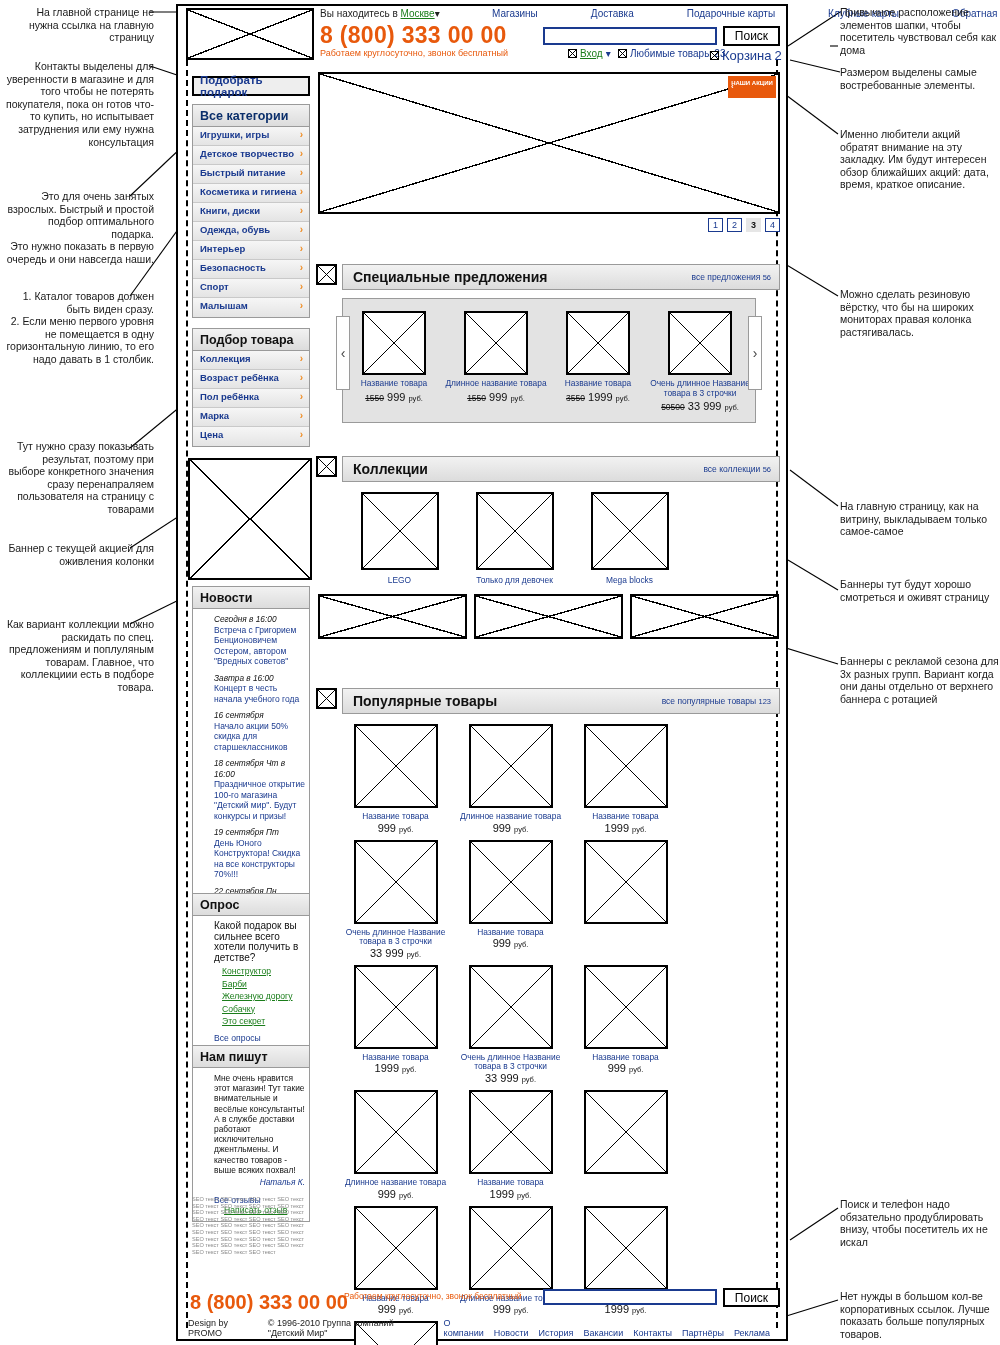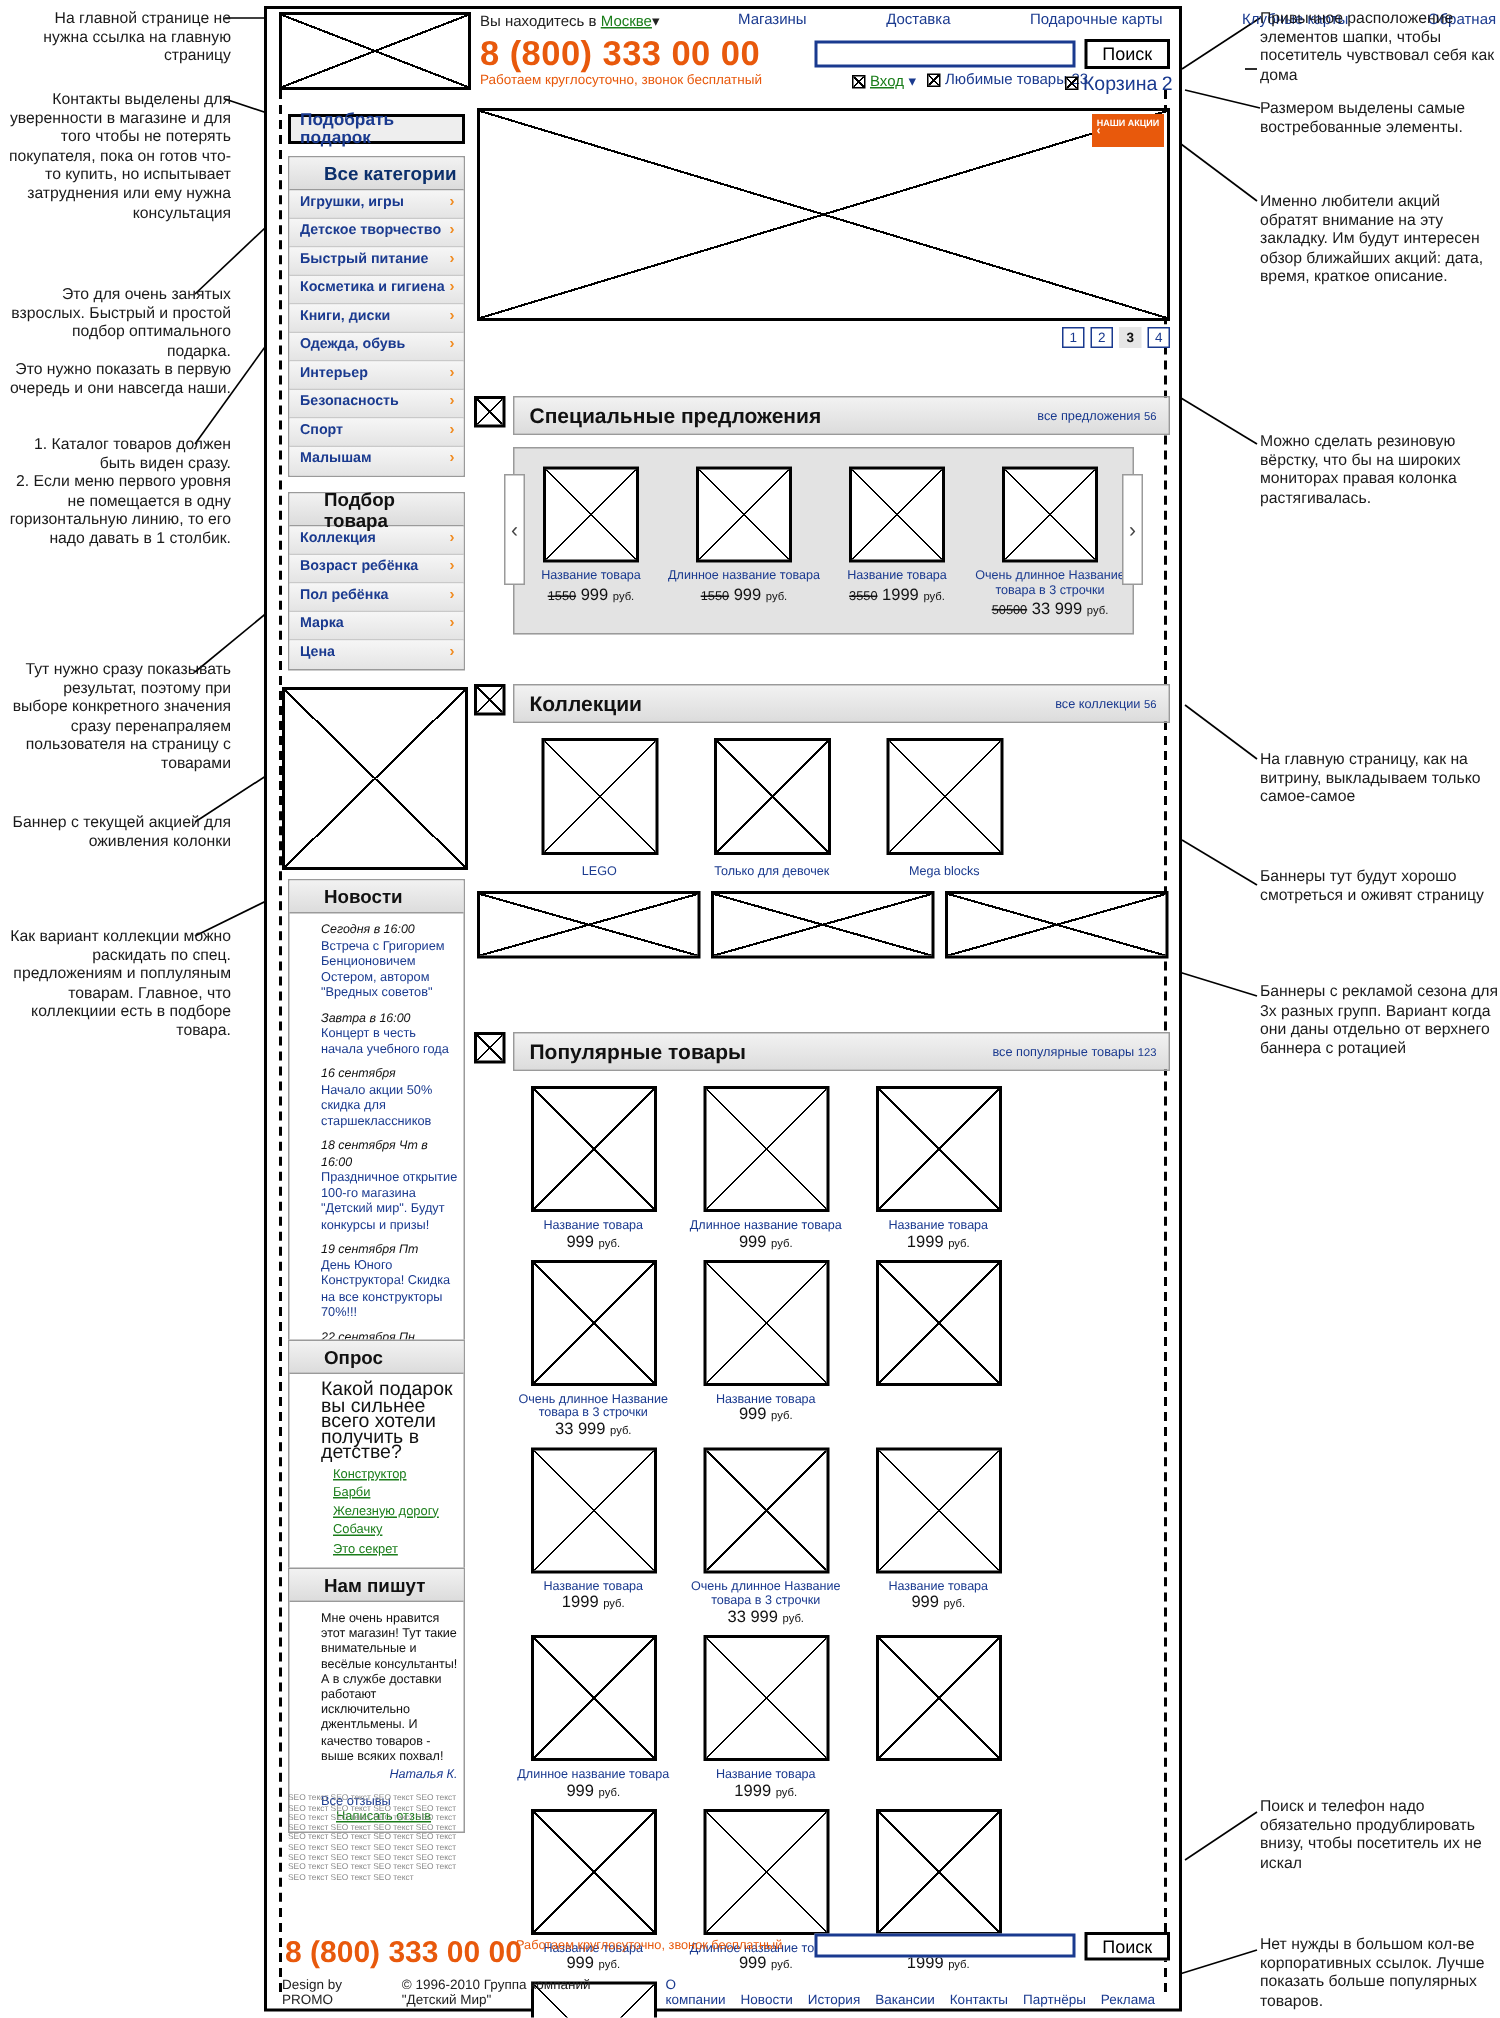--- a/index.html
+++ b/index.html
@@ -87,37 +87,37 @@
   .col-l { position:absolute; left:192px; width:120px; }
   .btn-gift {
     width:118px; height:20px; border:2px solid #000; background:#eee;
     color:#1a3a8f; font-size:11.5px; font-weight:bold;
     display:flex; align-items:center; padding-left:6px;
   }
   .blk { width:118px; border:1px solid #9a9a9a; background:#fff; }
   .blk-h {
     height:22px; background:linear-gradient(#f2f2f2,#dcdcdc);
     border-bottom:1px solid #9a9a9a;
-    display:flex; align-items:center; padding-left:23px;
+    display:flex; align-items:center; padding-left:7px;
     font-size:12.5px; font-weight:bold; color:#0b2f6b;
   }
   .blk-h.dark { color:#111; }
   .mrow {
     height:19px; border-bottom:1px solid #c9c9c9;
     background:linear-gradient(#f6f6f6,#e4e4e4);
     display:flex; align-items:flex-start; justify-content:space-between;
     padding:2px 6px 0 7px;
     font-size:9.5px; font-weight:bold; color:#1a3a8f;
   }
   .mrow:last-child { border-bottom:none; }
   .chev { color:#f08c22; font-weight:bold; font-size:10px; }
   .blk-body { padding:5px 4px 5px 5px; font-size:8.5px; line-height:10.5px; color:#1a3a8f;margin-left:16px; }
   .nitem { margin-bottom:6px; }
   .ndate { font-style:italic; color:#111; font-size:8.3px; }
-  .poll-q { color:#111; font-size:13px; line-height:10.5px; margin-bottom:3px; }
+  .poll-q { color:#111; font-size:10px; line-height:10.5px; margin-bottom:3px; }
   .poll-opt { color:#1a7d1a; text-decoration:underline; display:block; margin:0 0 2px 8px; font-size:8.6px; }
   .lnk-b { color:#1a3a8f; text-decoration:none; font-size:8.6px; }
   .lnk-g { color:#1a7d1a; text-decoration:underline; font-size:8.6px; }
   .rev { color:#111; font-size:8.4px; line-height:10.2px; }
   .rev-sig { text-align:right; font-style:italic; font-size:8.4px; margin-top:2px; }
   .seo { font-size:5.6px; line-height:6.6px; color:#8a8a8a; width:120px; }
 
   .ftr-phone { position:absolute; left:190px; top:1291px; font-size:20px; font-weight:bold; color:#e8590c; }
   .ftr-phone-sub { position:absolute; left:344px; top:1291px; font-size:8.5px; line-height:10px; color:#e8590c; }
   .ftr-srch { position:absolute; left:543px; top:1289px; width:174px; height:16px; border:2px solid #1a3a8f; background:#fff; }

